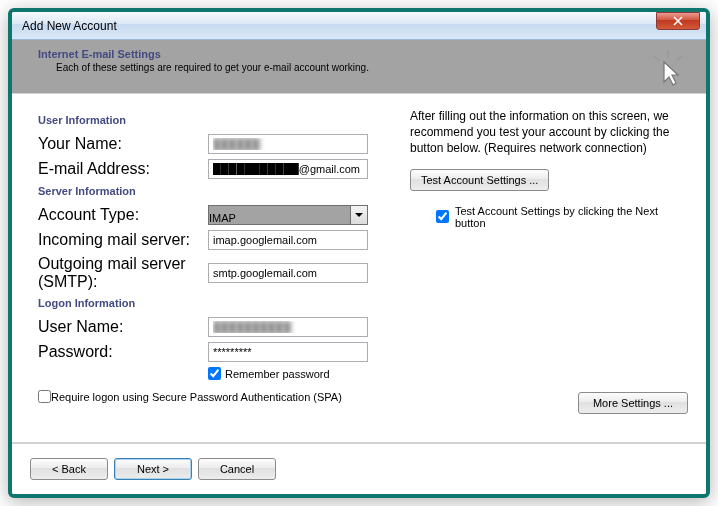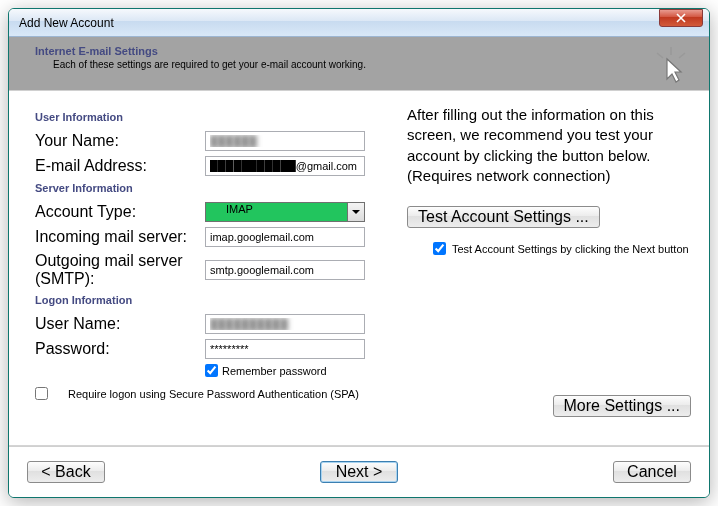--- a/index.html
+++ b/index.html
@@ -7,21 +7,21 @@
     margin: 0;
     padding: 8px;
     font-family: "Segoe UI", Tahoma, sans-serif;
     font-size: 11px;
     background: #fff;
     color: #000;
   }
   .window {
     width: 702px;
     height: 490px;
-    border: 1px solid #0f766e;
+    border: 4px solid #0f766e;
     border-radius: 6px;
     box-shadow: 0 4px 20px rgba(0,0,0,0.3);
     overflow: hidden;
     display: flex;
     flex-direction: column;
     background: #fff;
   }
   .titlebar {
     height: 28px;
     background: linear-gradient(to bottom, #f6f9fd, #dbe7f5 45%, #c8dbf0 46%, #d9e8f7);
@@ -82,62 +82,62 @@
   input[type=text], input[type=password] {
     width: 160px; height: 20px;
     border: 1px solid #abadb3;
     padding: 1px 4px;
     font-family: inherit; font-size: 11px;
     background: #fff;
   }
   .select-wrap {
     width: 160px; height: 20px;
     border: 1px solid #707070;
-    background: #22c55e;
-    display: flex; align-items: flex-start;
-    position: relative;
-    padding: 0 20px;
+    background: #a3a3a3;
+    display: flex; align-items: flex-end;
+    position: relative;
+    padding: 0 0;
   }
   .select-arrow {
     position: absolute; right: 0; top: 0;
     width: 17px; height: 18px;
     border-left: 1px solid #707070;
     background: linear-gradient(to bottom, #f4f4f4, #dcdcdc);
     display: flex; align-items: center; justify-content: center;
   }
   .blur-text {
     color: transparent;
     text-shadow: 0 0 5px rgba(100,100,100,0.7);
     user-select: none;
   }
   .remember-row { margin-left: 170px; display: flex; align-items: center; gap: 4px; margin-top: 2px; margin-bottom: 10px;}
-  .spa-row { display: flex; align-items: center; gap: 20px; margin-top: 4px;}
-  .test-desc { font-size: 15px; line-height: 1.35; margin-bottom: 20px; }
+  .spa-row { display: flex; align-items: center; gap: 0; margin-top: 4px;}
+  .test-desc { font-size: 12px; line-height: 1.35; margin-bottom: 12px; }
   .btn {
     height: 22px;
     padding: 0 10px;
     border: 1px solid #8b8b8b;
     border-radius: 3px;
     background: linear-gradient(to bottom, #fdfdfd, #ececec 45%, #e0e0e0 46%, #ededed);
-    font-family: inherit; font-size: 16px;
+    font-family: inherit; font-size: 11px;
     cursor: pointer;
     min-width: 70px;
   }
   .btn-default {
     border: 1px solid #3c7fb1;
     box-shadow: 0 0 0 1px #a8d3f0 inset;
   }
   .test-check-row { display: flex; align-items: center; gap: 6px; margin-top: 14px; margin-left: 26px;}
   .more-settings-wrap { position: absolute; right: 0; bottom: 20px; margin-left: 20px; }
   .rule { height:1px; background:#d4d4d4; margin: 8px 0 0 0; }
   .footer {
     border-top: 1px solid #d0d0d0;
     padding: 14px 18px;
     display: flex;
-    justify-content: space-between;
+    justify-content: flex-start;
     gap: 6px;
     background: #fff;
   }
   .footer .btn { min-width: 78px; }
   input[type=checkbox] {
     width: 13px; height: 13px;
     margin: 0;
   }
 </style>
 </head>

